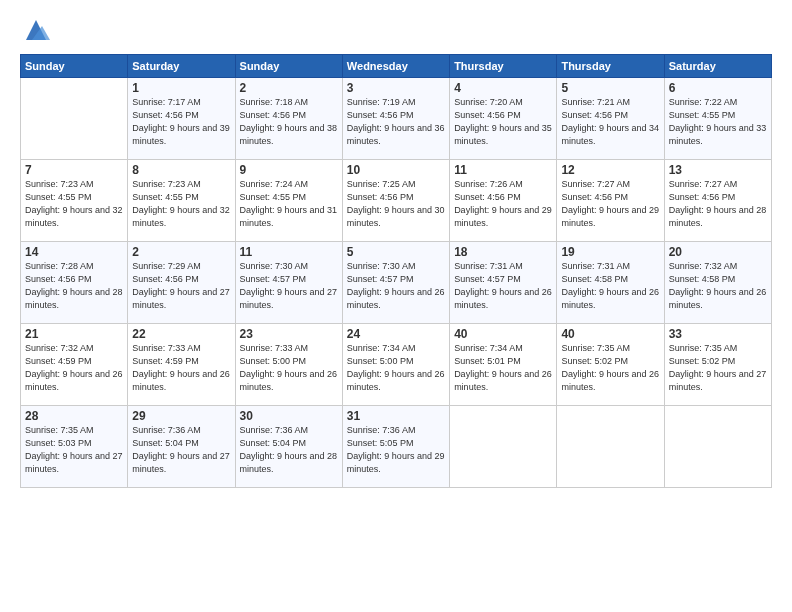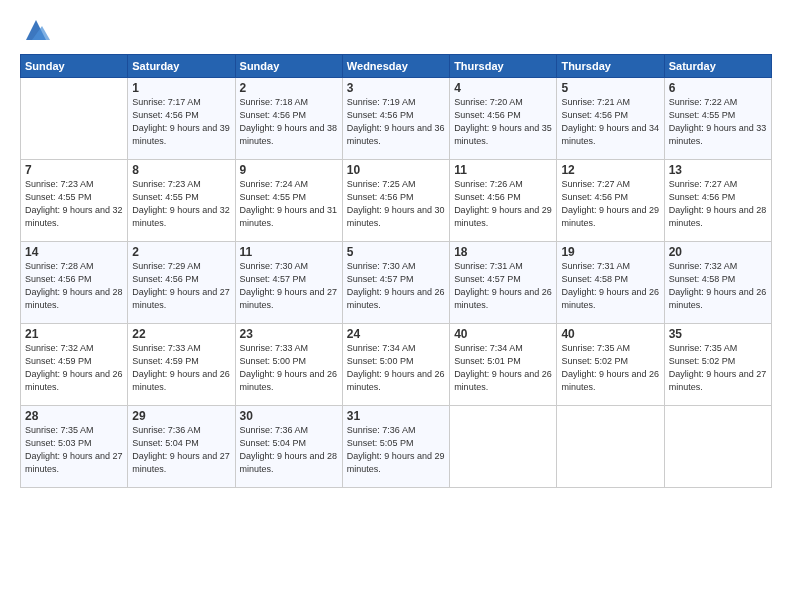--- a/index.html
+++ b/index.html
@@ -293,21 +293,21 @@
           Sunrise: 7:34 AM<br>Sunset: 5:01 PM<br>Daylight: 9 hours and 26 minutes.
         </div>
           </td>
           <td>
             <span class="day-number">40</span>
         <div class="day-info">
           Sunrise: 7:35 AM<br>Sunset: 5:02 PM<br>Daylight: 9 hours and 26 minutes.
         </div>
           </td>
           <td>
-            <span class="day-number">35</span>
+            <span class="day-number">33</span>
         <div class="day-info">
           Sunrise: 7:35 AM<br>Sunset: 5:02 PM<br>Daylight: 9 hours and 27 minutes.
         </div>
           </td>
         </tr>
         <tr>
           <td>
             <span class="day-number">28</span>
         <div class="day-info">
           Sunrise: 7:35 AM<br>Sunset: 5:03 PM<br>Daylight: 9 hours and 27 minutes.

